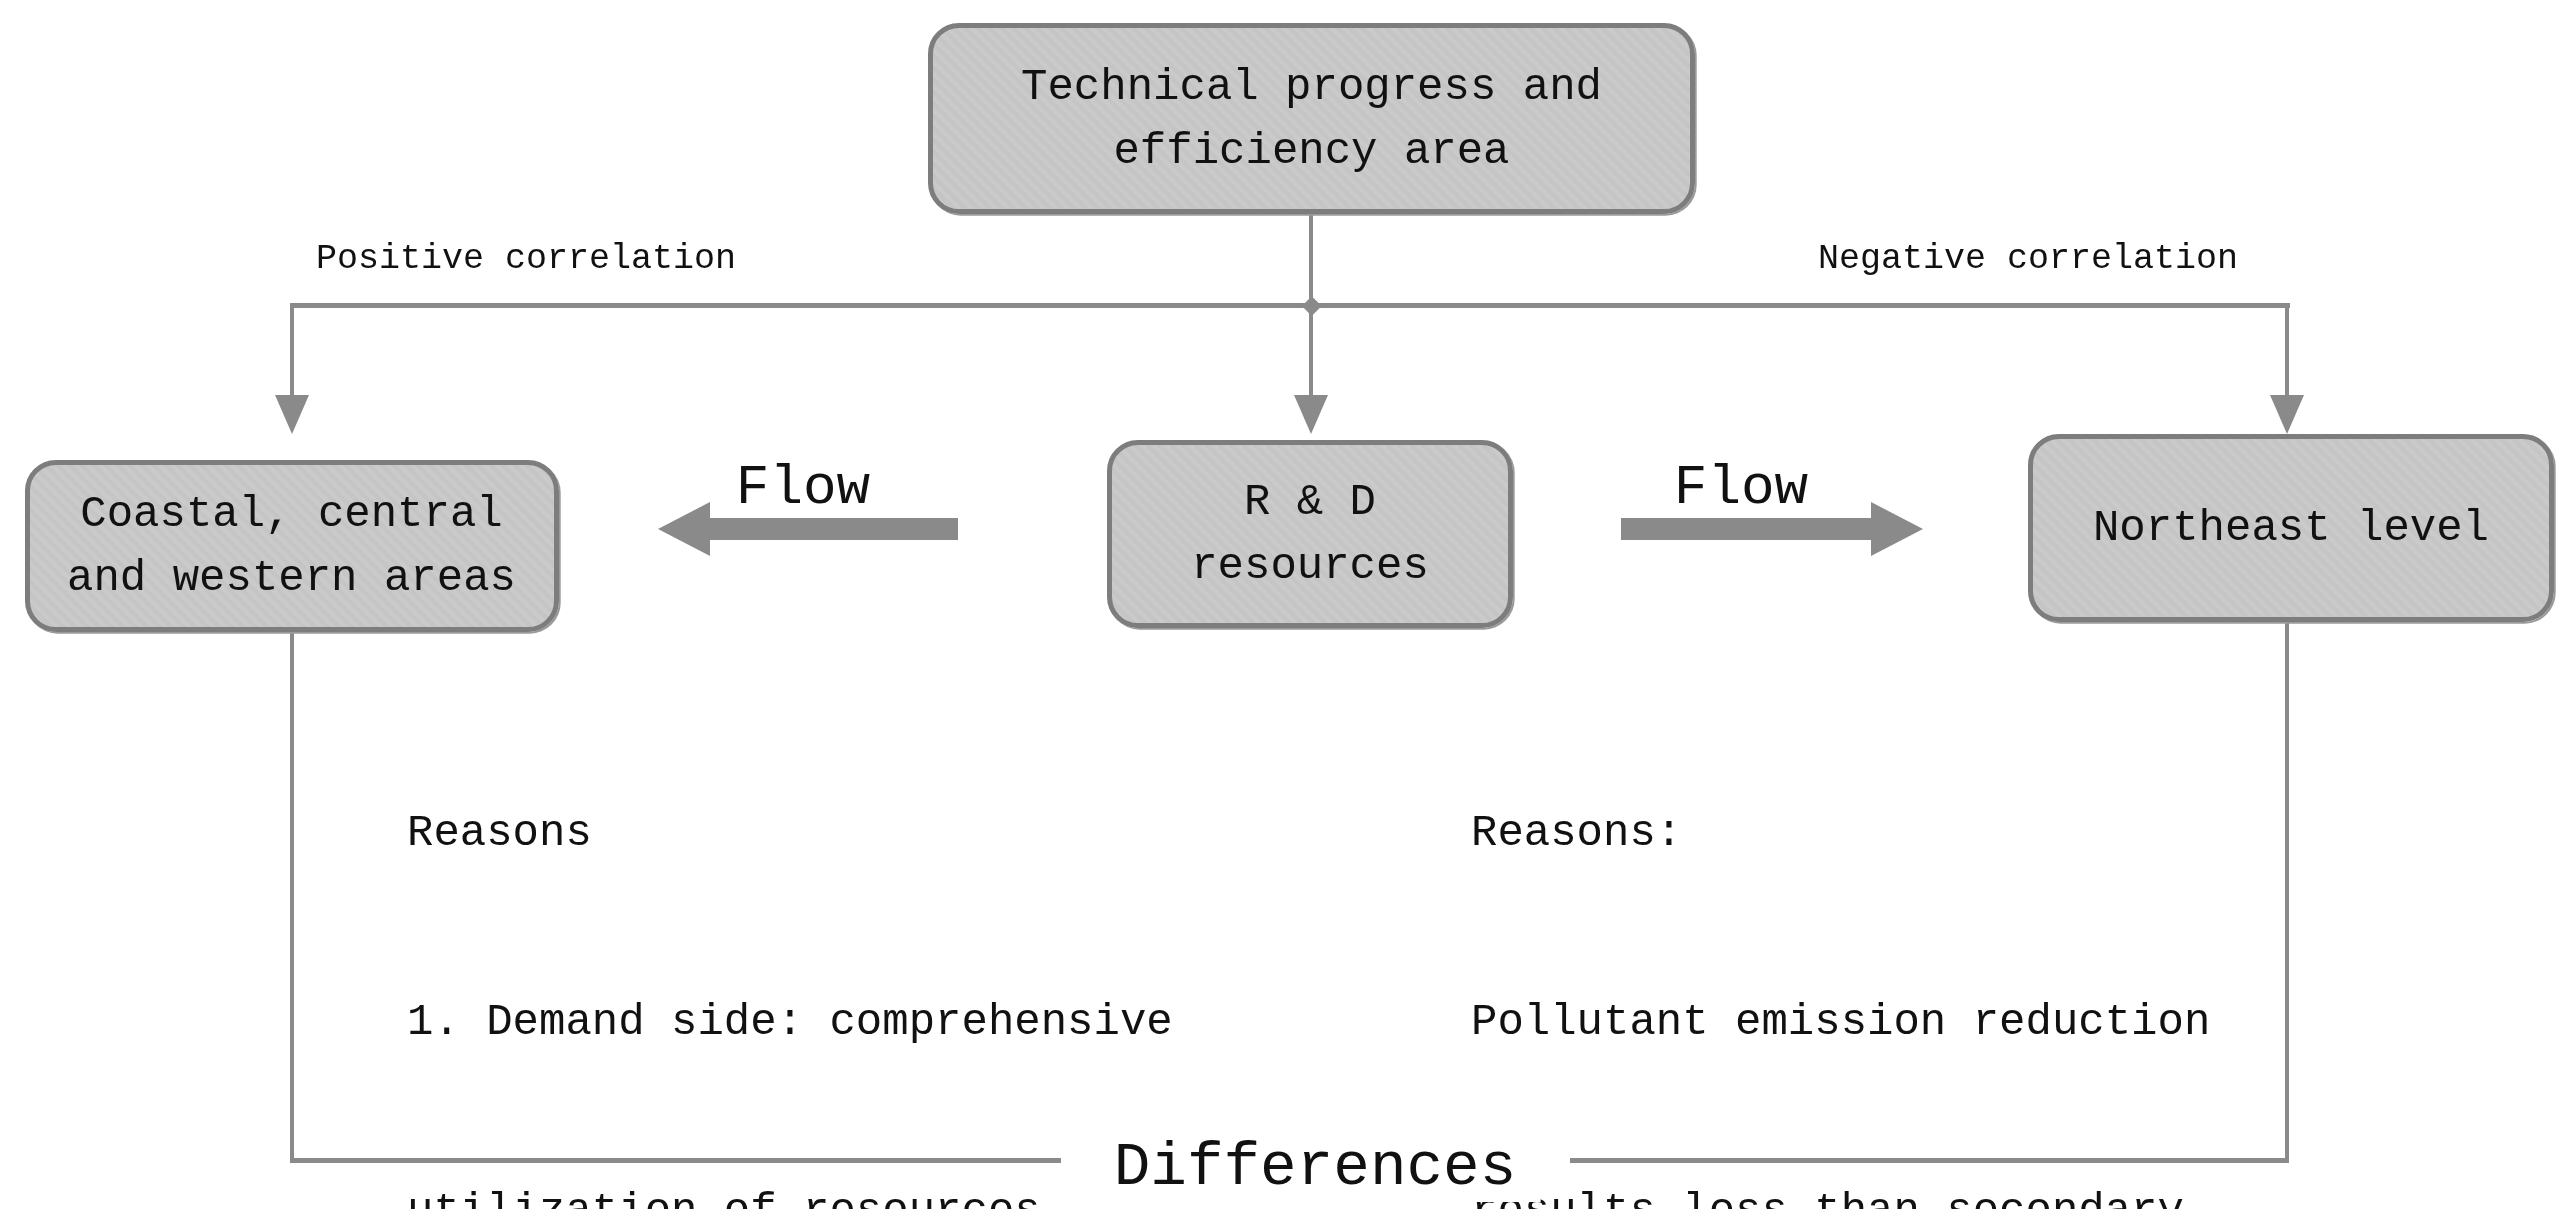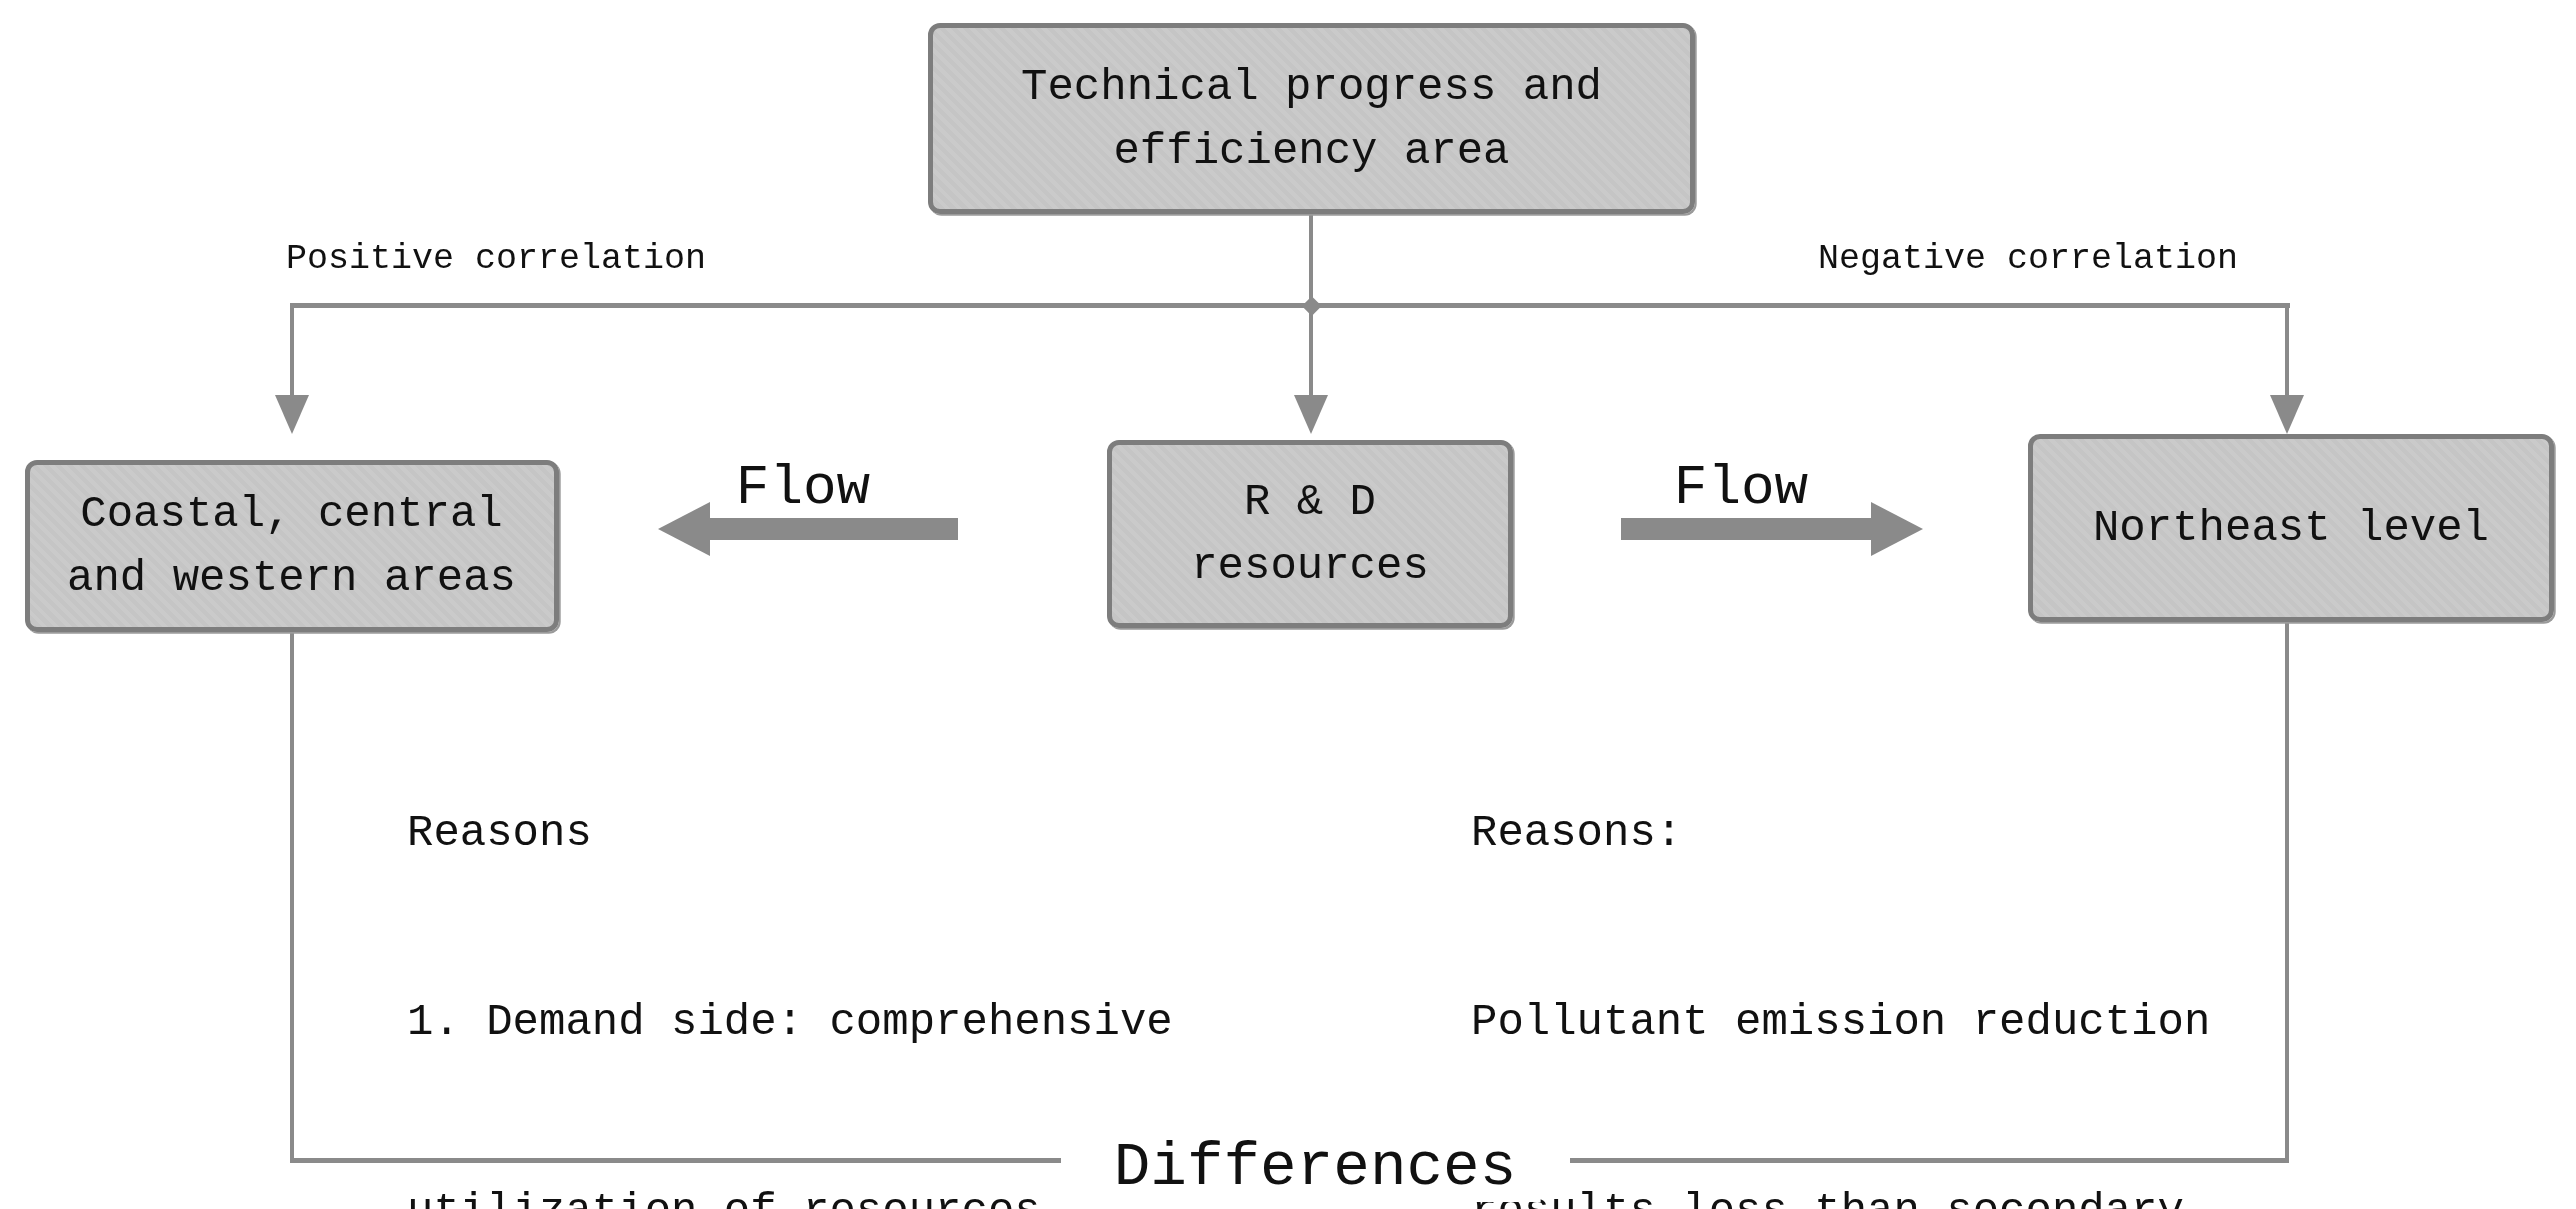--- a/index.html
+++ b/index.html
@@ -9,21 +9,21 @@
     background:#ffffff;
     font-family:"Liberation Mono","DejaVu Sans Mono",monospace;
     color:#111111;
     overflow:hidden;
   }
   .box{
     position:absolute;
     box-sizing:border-box;
     background:repeating-linear-gradient(45deg,#cacaca 0 4.2px,#c5c5c5 4.2px 8.5px);
     border:5px solid #7d7d7d;
-    border-radius:12px;
+    border-radius:31px;
     display:flex;
     flex-direction:column;
     justify-content:center;
     align-items:center;
     text-align:left;
     font-size:44px;
     line-height:64px;
     box-shadow:1.7px 1.7px 0 #9a9a9a;
   }
   .hline,.vline{position:absolute;background:#8a8a8a;}
@@ -96,21 +96,21 @@
 
   <div class="box" style="left:1107px;top:434px;width:406px;height:188px;margin-top:6px;">
     <div>R &amp; D</div>
     <div>resources</div>
   </div>
 
   <div class="box" style="left:2028px;top:434px;width:526px;height:188px;">
     <div>Northeast level</div>
   </div>
 
-  <div class="lbl lbl-corr" style="left:496px;top:239px;">Positive correlation</div>
+  <div class="lbl lbl-corr" style="left:526px;top:239px;">Positive correlation</div>
   <div class="lbl lbl-corr" style="left:2028px;top:239px;text-align:center;">Negative correlation</div>
 
   <div class="lbl lbl-flow" style="left:803px;top:456px;">Flow</div>
   <div class="fat-shaft" style="left:708px;top:518px;width:250px;"></div>
   <div class="fat-head-left" style="left:658px;top:502px;"></div>
 
   <div class="lbl lbl-flow" style="left:1741px;top:456px;">Flow</div>
   <div class="fat-shaft" style="left:1621px;top:518px;width:250px;"></div>
   <div class="fat-head-right" style="left:1871px;top:502px;"></div>
 

